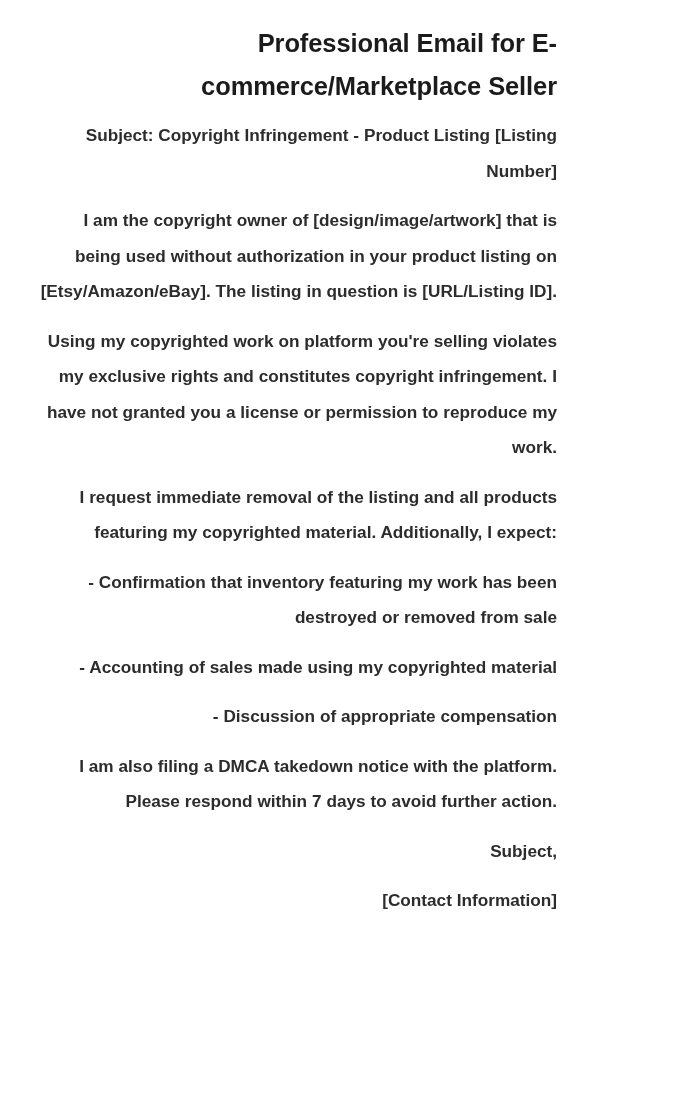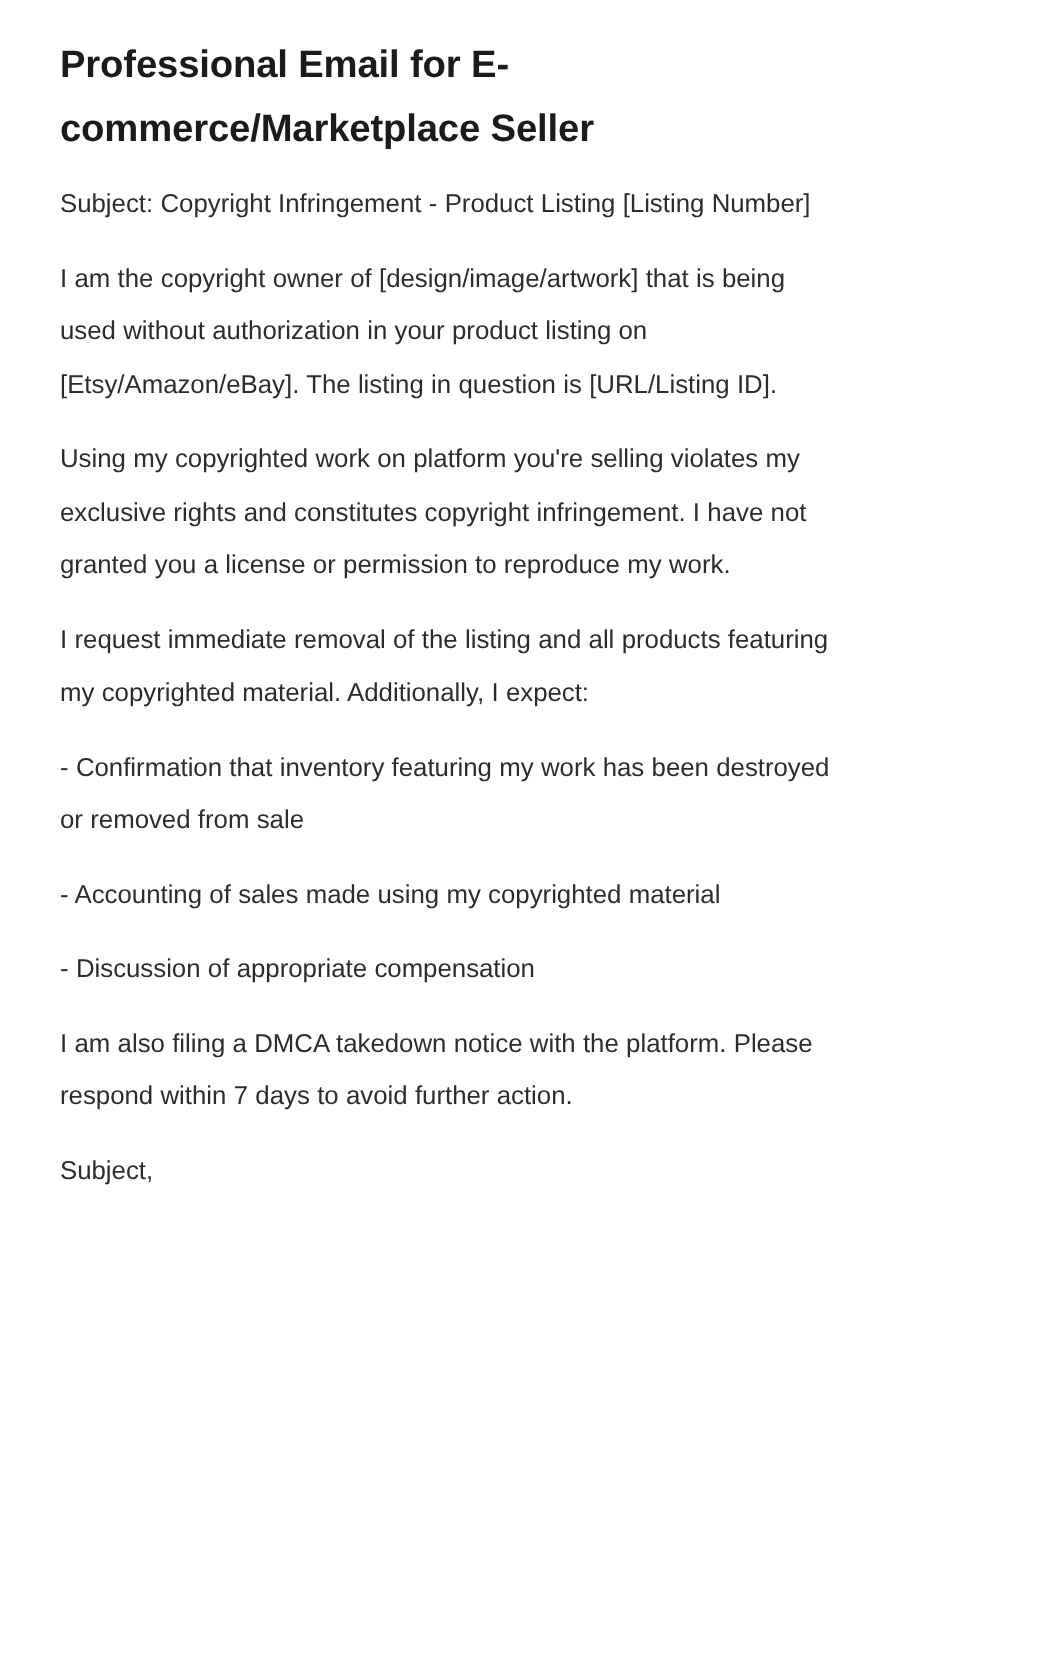--- a/index.html
+++ b/index.html
@@ -16,20 +16,21 @@
     -webkit-font-smoothing: antialiased;
   }
 
   .page {
     width: 612px;
     min-height: 1117px;
     background: #ffffff;
     box-sizing: border-box;
     padding: 0;
     position: relative;
+    text-align: right;
   }
 
   .content {
     padding: 22px 55px 30px 40px;
     box-sizing: border-box;
   }
 
   .doc-title {
     font-size: 25.5px;
     line-height: 43px;
@@ -39,21 +40,21 @@
     letter-spacing: -0.1px;
     max-width: 610px;
   }
 
   .para {
     font-size: 17.2px;
     line-height: 35.5px;
     color: #2c2c2c;
     margin: 0 0 14px 0;
     max-width: 608px;
-    font-weight: 400;
+    font-weight: 700;
     word-spacing: 0.1px;
   }
 
   .para:last-child {
     margin-bottom: 0;
   }
 
   .para.list-item {
     max-width: 608px;
   }
@@ -79,15 +80,16 @@
 
     <p class="para list-item">- Accounting of sales made using my copyrighted material</p>
 
     <p class="para list-item">- Discussion of appropriate compensation</p>
 
     <p class="para">I am also filing a DMCA takedown notice with the platform. Please respond within 7 days to avoid further action.</p>
 
     <p class="para">Subject,</p>
 
 
+    <p class="para">[Contact Information]</p>
 
   </div>
 </div>
 
 </body></html>

